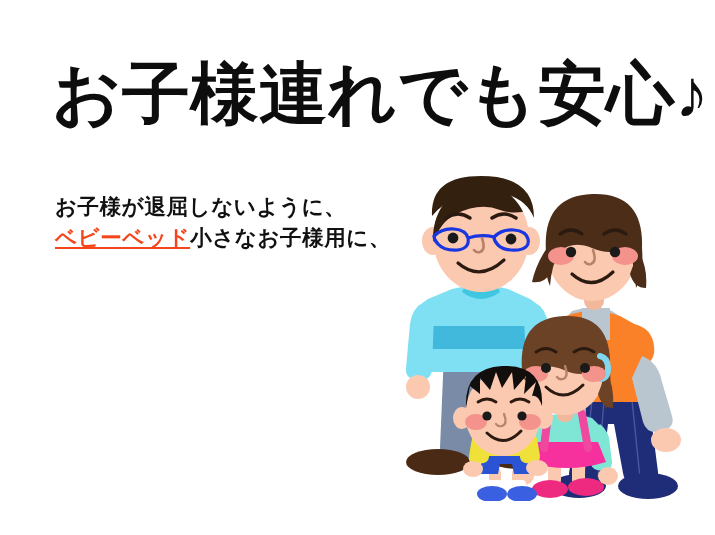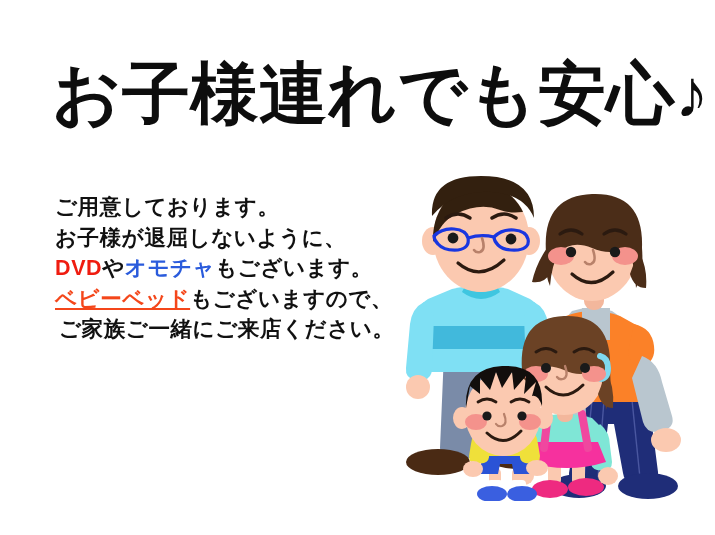--- a/index.html
+++ b/index.html
@@ -63,29 +63,26 @@
 </style>
 </head>
 <body>
 
 <div id="poster">
 
   <div id="headline">お子様連れでも安心♪</div>
 
   <div id="bodycopy">
 
-    <div class="bline">ご用意しております。</div>
     <div class="bline">お子様が退屈しないように、</div>
 
-    <div class="bline"><span class="seg-red">DVD</span><span>や</span><span class="seg-blue">オモチャ</span><span>もございます。</span></div>
-
-
-    <div class="bline"><span class="seg-orange">ベビーベッド</span><span>もございますので、</span></div>
-
-    <div class="bline indent">ご家族ご一緒にご来店ください。</div>
+
+
+    <div class="bline"><span class="seg-orange">ベビーベッド</span><span>小さなお子様用に、</span></div>
+
   </div>
 
   <div id="family">
     <svg viewBox="0 0 320 345" xmlns="http://www.w3.org/2000/svg">
       <defs>
         <clipPath id="fatherHeadClip">
             <ellipse cx="85" cy="82" rx="48" ry="54"></ellipse>
           </clipPath>
         <clipPath id="motherHeadClip">
             <ellipse cx="196" cy="95" rx="45" ry="50"></ellipse>

